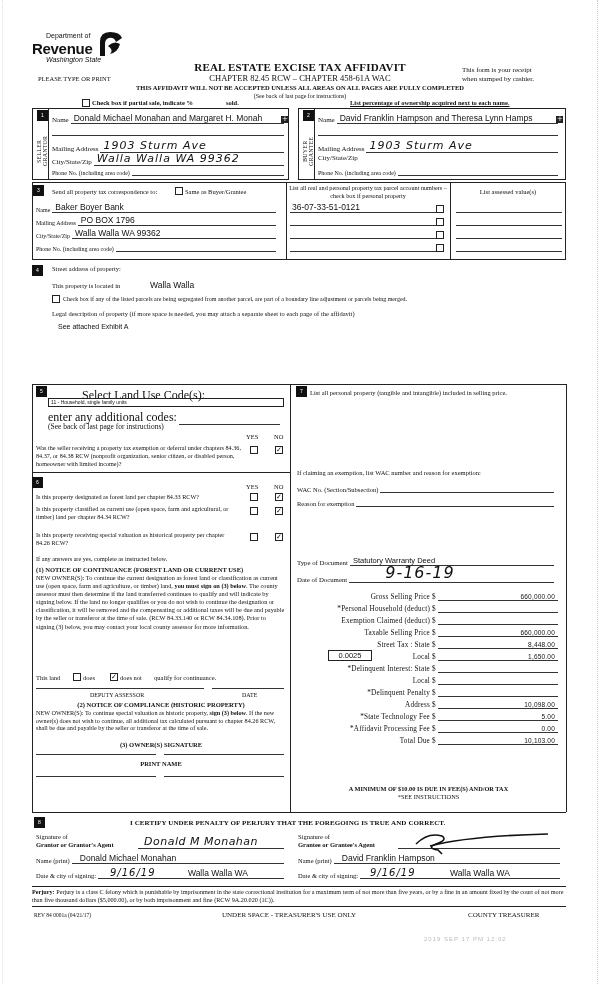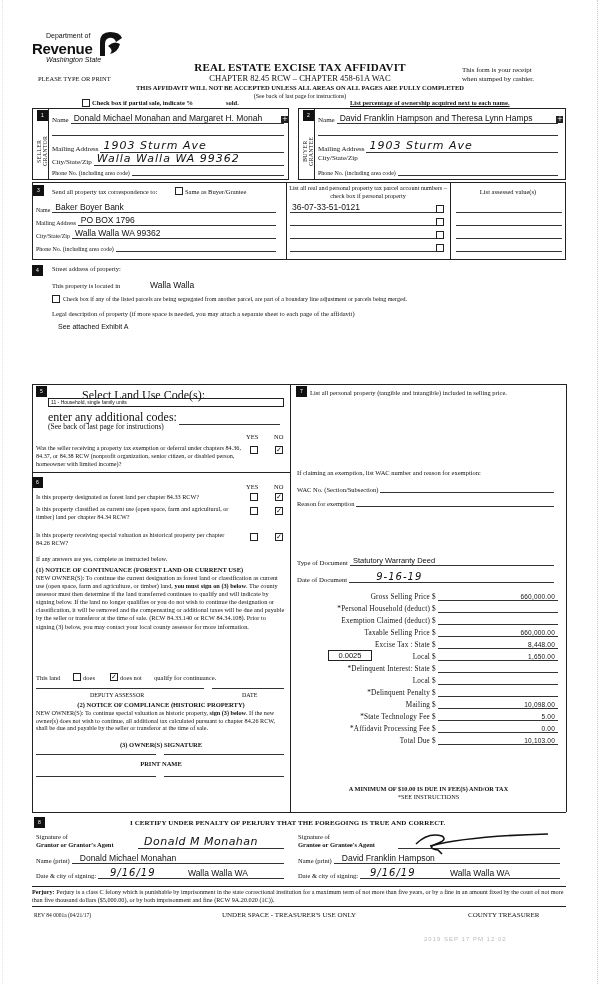--- a/index.html
+++ b/index.html
@@ -261,21 +261,21 @@
 
 <div class="fieldrow" style="left:297px;top:556px;width:257px;">
   <span style="font-size:6.8px;">Type of Document</span>
   <div class="val">
       <span class="typed" style="font-size:7.5px;">Statutory Warranty Deed</span>
     </div>
 </div>
 <div class="fieldrow" style="left:297px;top:570px;width:257px;">
   <span style="font-size:6.8px;">Date of Document</span>
   <div class="val" style="height:13px;">
-      <span class="hw" style="left:27px;font-size:10px;">9-16-19</span>
+      <span class="hw" style="left:36px;font-size:16px;">9-16-19</span>
     </div>
 </div>
 
 <div id="amounts">
   <div class="amt" style="left:312px;top:592px;">
       <span class="lab">Gross Selling Price</span>
       <span class="dol">$</span>
       <span class="v">660,000.00</span>
     </div>
   <div class="amt" style="left:312px;top:604px;">
@@ -287,21 +287,21 @@
       <span class="lab">Exemption Claimed (deduct)</span>
       <span class="dol">$</span>
       <span class="v"></span>
     </div>
   <div class="amt" style="left:312px;top:628px;">
       <span class="lab">Taxable Selling Price</span>
       <span class="dol">$</span>
       <span class="v">660,000.00</span>
     </div>
   <div class="amt" style="left:312px;top:640px;">
-      <span class="lab">Excise Tax : State</span>
+      <span class="lab">Street Tax : State</span>
       <span class="dol">$</span>
       <span class="v">8,448.00</span>
     </div>
   <div class="amt" style="left:312px;top:652px;">
       <span class="lab">Local</span>
       <span class="dol">$</span>
       <span class="v">1,650.00</span>
     </div>
   <div class="amt" style="left:312px;top:664px;">
       <span class="lab">*Delinquent Interest: State</span>
@@ -312,21 +312,21 @@
       <span class="lab">Local</span>
       <span class="dol">$</span>
       <span class="v"></span>
     </div>
   <div class="amt" style="left:312px;top:688px;">
       <span class="lab">*Delinquent Penalty</span>
       <span class="dol">$</span>
       <span class="v"></span>
     </div>
   <div class="amt" style="left:312px;top:700px;">
-      <span class="lab">Mailing</span>
+      <span class="lab">Address</span>
       <span class="dol">$</span>
       <span class="v">10,098.00</span>
     </div>
   <div class="amt" style="left:312px;top:712px;">
       <span class="lab">*State Technology Fee</span>
       <span class="dol">$</span>
       <span class="v">5.00</span>
     </div>
   <div class="amt" style="left:312px;top:724px;">
       <span class="lab">*Affidavit Processing Fee</span>

